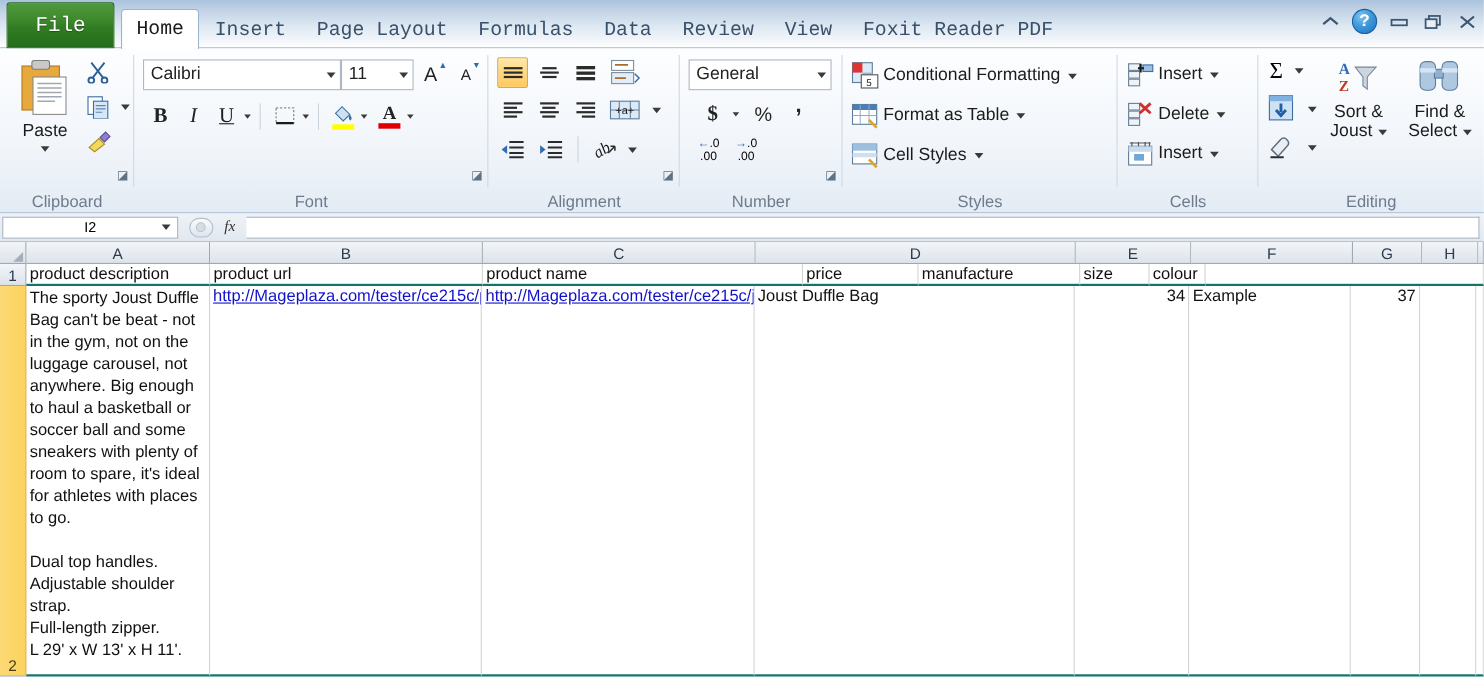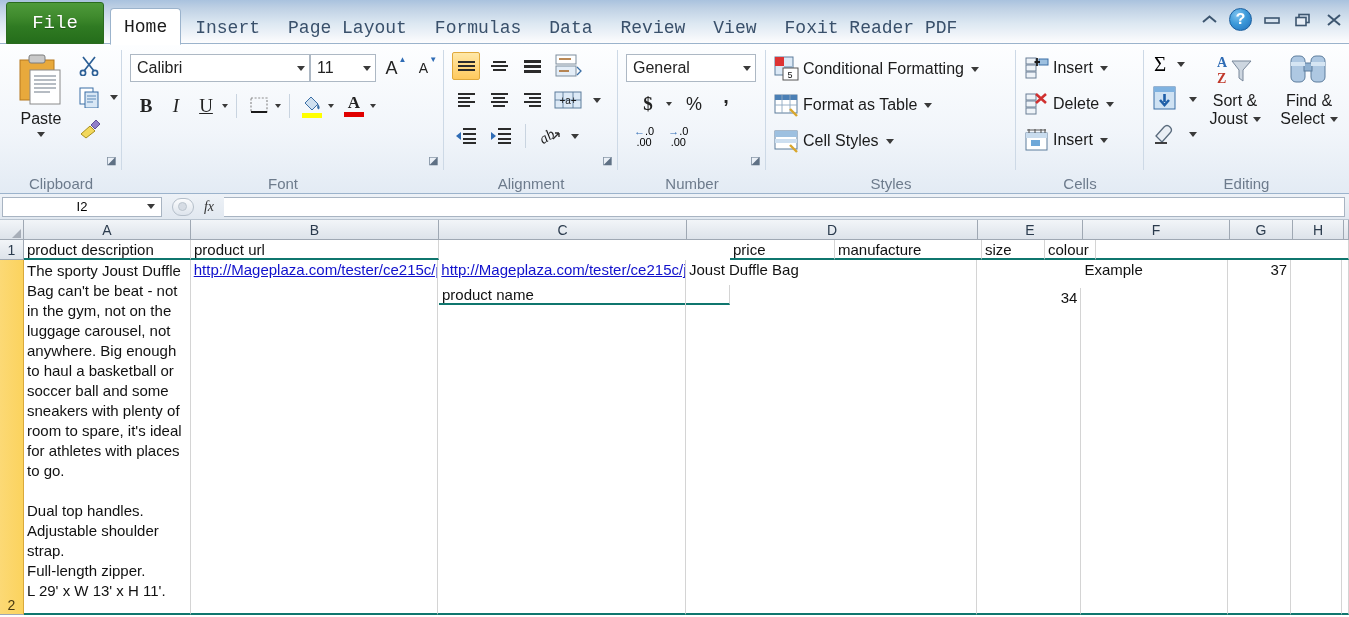--- a/index.html
+++ b/index.html
@@ -588,21 +588,21 @@
       <div class="colhdr" style="width:147px;">F</div>
       <div class="colhdr" style="width:63px;">G</div>
       <div class="colhdr" style="width:51px;">H</div>
       <div class="colhdr" style="flex:1;"></div>
     </div>
 
     <div class="body-row" style="height:20px;">
       <div class="rowhdr">1</div>
       <div class="cell hdr-row" style="width:167px;height:20px;">product description</div>
       <div class="cell hdr-row" style="width:248px;height:20px;">product url</div>
-      <div class="cell hdr-row" style="width:291px;height:20px;margin-top:45px;">product name</div>
+      <div class="cell hdr-row" style="width:291px;height:20px;">product name</div>
       <div class="cell hdr-row" style="width:105px;height:20px;">price</div>
       <div class="cell hdr-row" style="width:147px;height:20px;">manufacture</div>
       <div class="cell hdr-row" style="width:63px;height:20px;">size</div>
       <div class="cell hdr-row" style="width:51px;height:20px;">colour</div>
       <div class="cell hdr-row" style="flex:1;height:20px;"></div>
     </div>
 
     <div class="body-row" style="height:355px;">
       <div class="rowhdr sel">2</div>
       <div class="cell tall" style="width:167px;">The sporty Joust Duffle Bag can't be beat - not in the gym, not on the luggage carousel, not anywhere. Big enough to haul a basketball or soccer ball and some sneakers with plenty of room to spare, it's ideal for athletes with places to go.
@@ -611,20 +611,20 @@
 Adjustable shoulder strap.
 Full-length zipper.
 L 29' x W 13' x H 11'.</div>
       <div class="cell" style="width:248px;">
         <span class="link">http://Mageplaza.com/tester/ce215c/p</span>
       </div>
       <div class="cell" style="width:248px;">
         <span class="link">http://Mageplaza.com/tester/ce215c/jo</span>
       </div>
       <div class="cell" style="width:291px;">Joust Duffle Bag</div>
-      <div class="cell num" style="width:105px;margin-top:28px;">34</div>
+      <div class="cell num" style="width:105px;">34</div>
       <div class="cell" style="width:147px;">Example</div>
       <div class="cell num" style="width:63px;">37</div>
       <div class="cell" style="width:51px;"></div>
       <div class="cell" style="flex:1;"></div>
     </div>
   </div>
 </div>
 
 </body></html>

